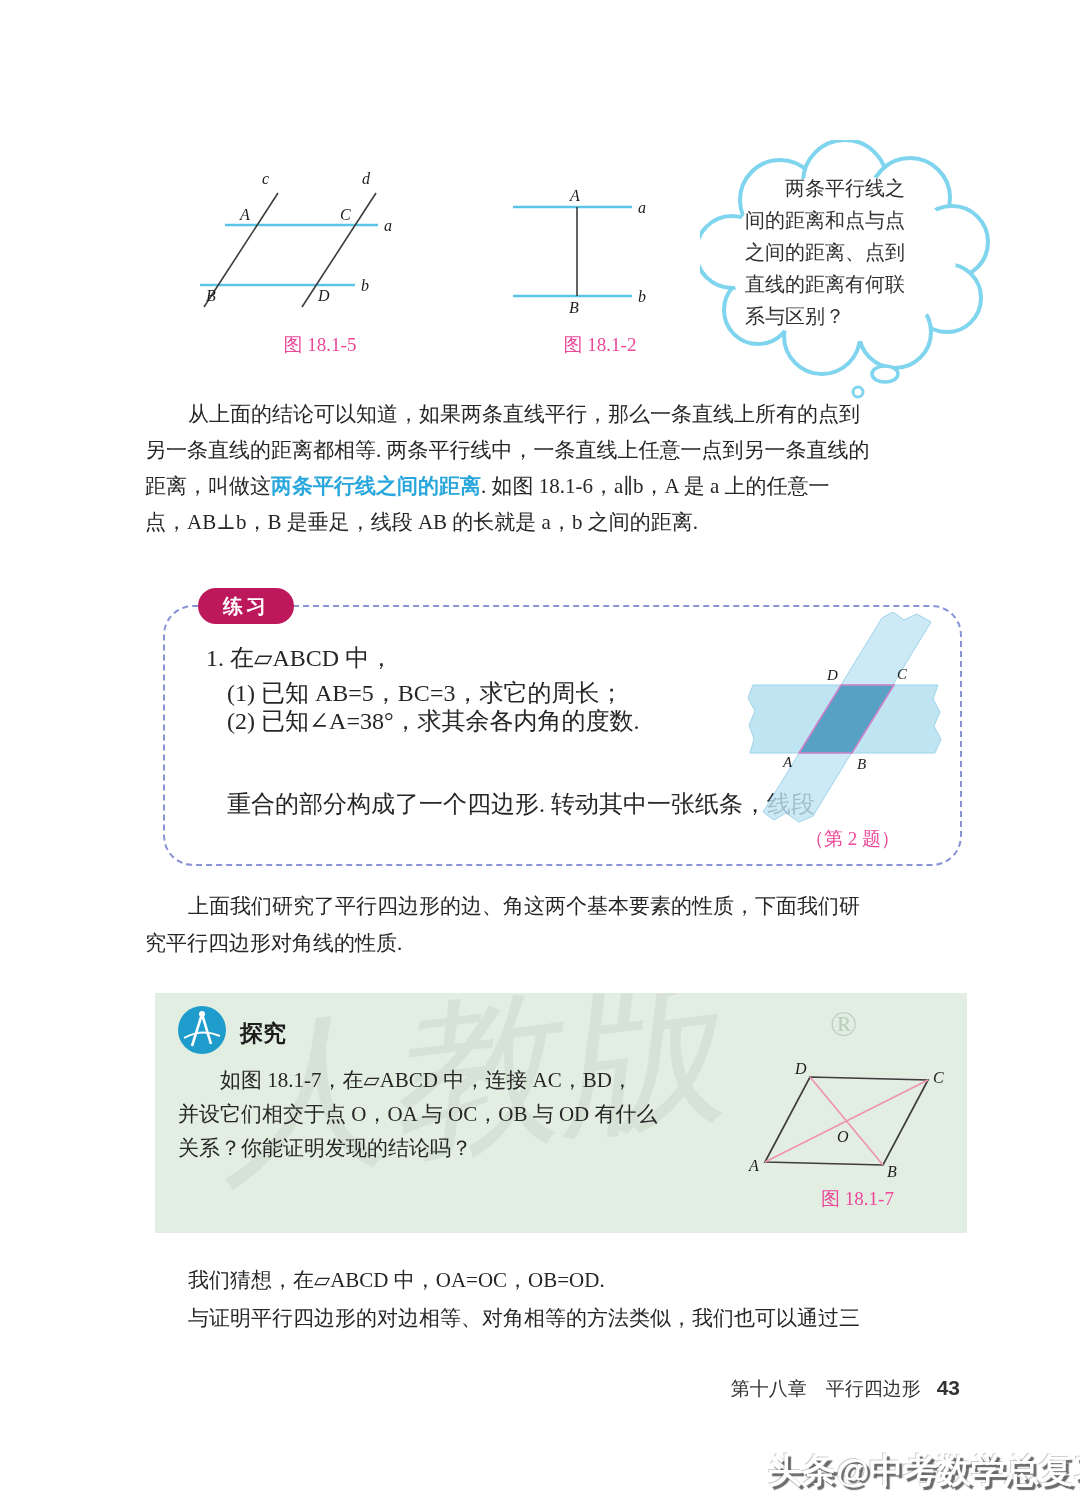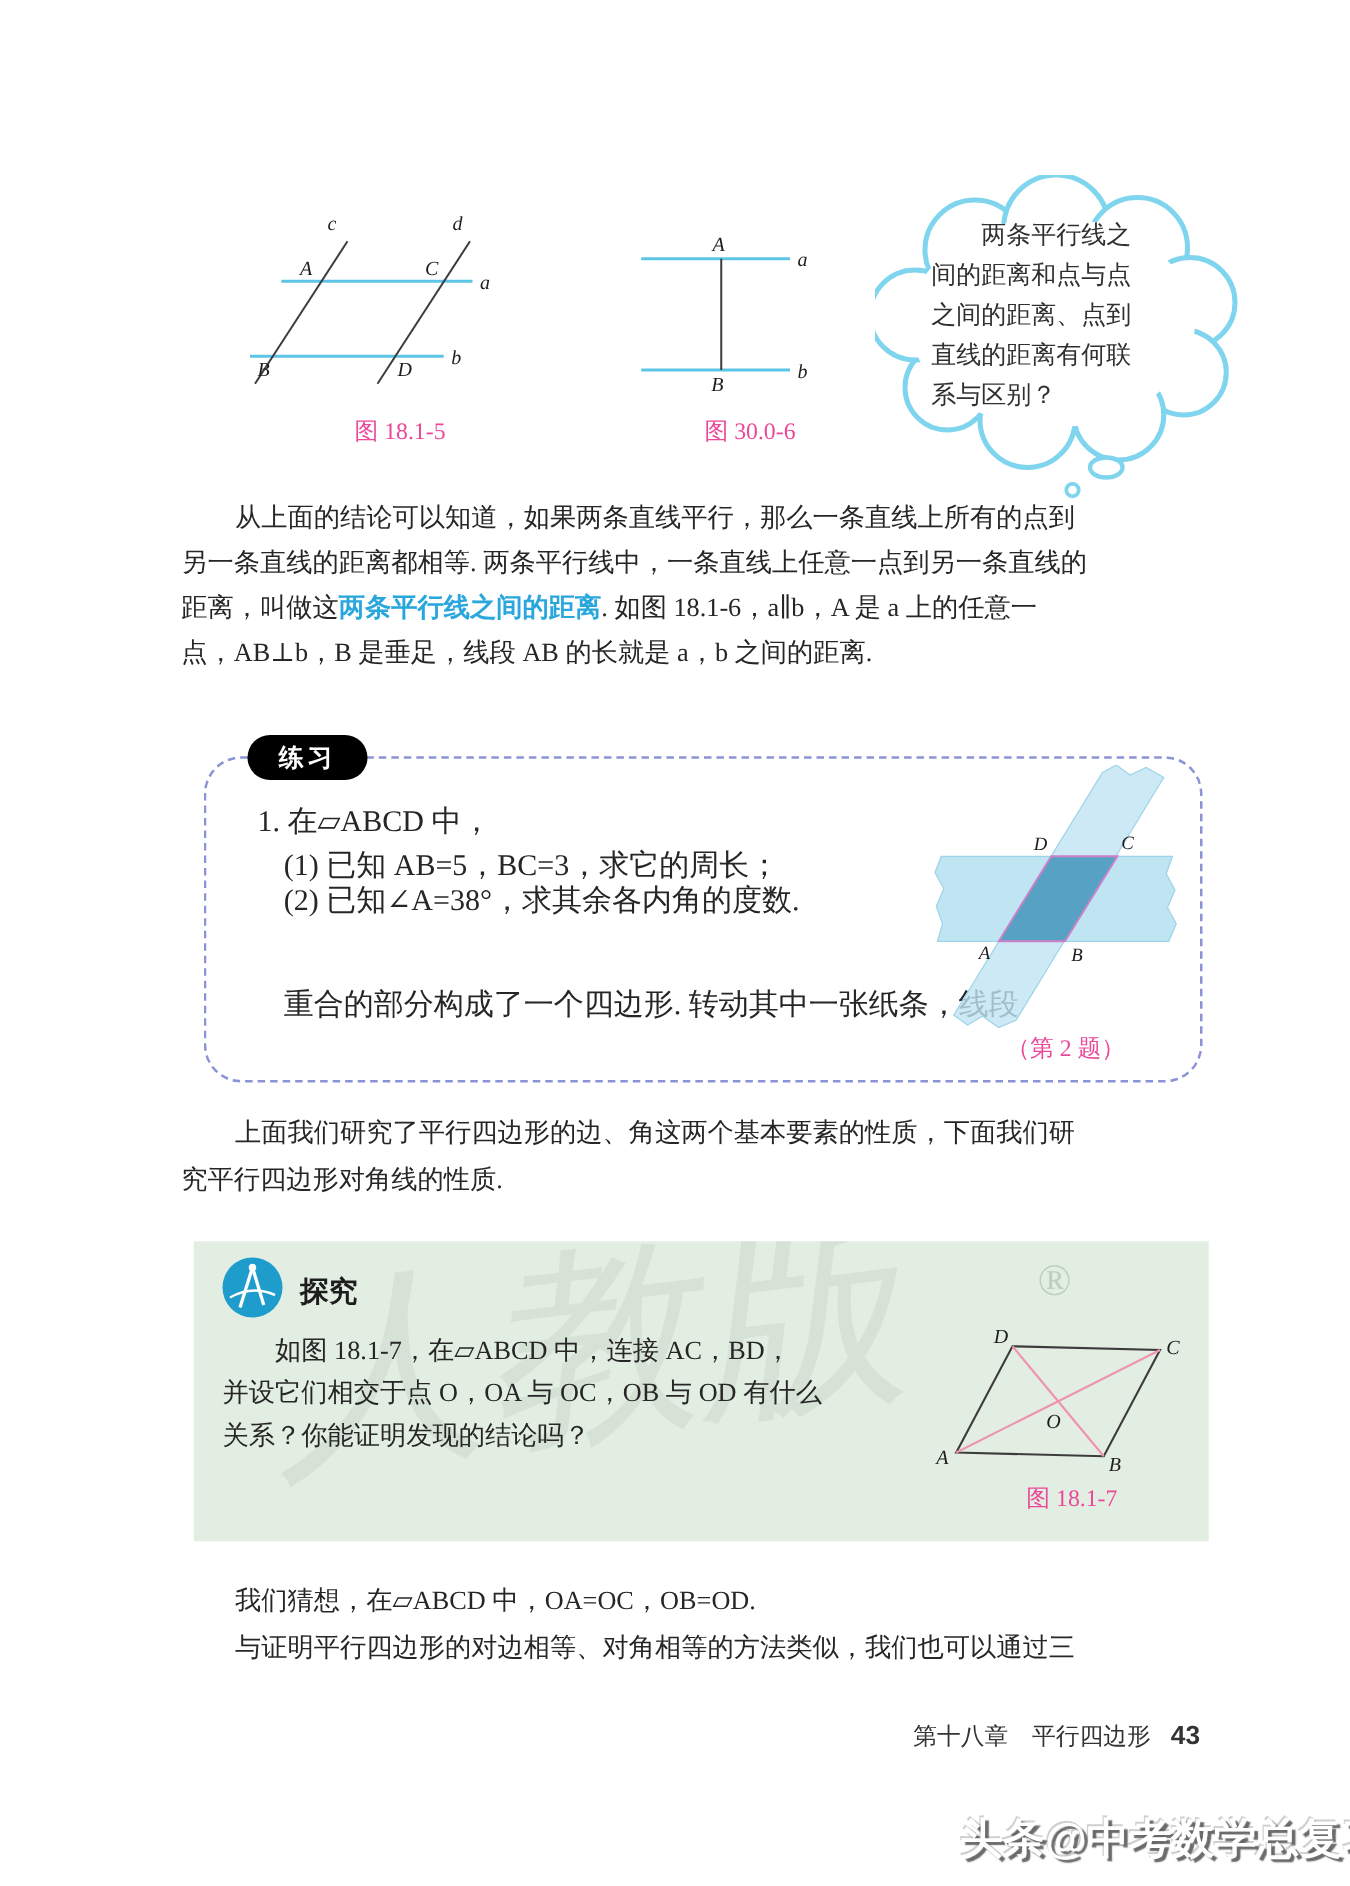--- a/index.html
+++ b/index.html
@@ -9,21 +9,21 @@
   .tline{position:absolute;white-space:nowrap;font-size:21px;line-height:1;color:#262626;}
   .ptext{font-size:24px;}
   .blue{color:#29a7dd;font-weight:bold;}
   .figcap{position:absolute;font-size:19px;color:#ec4899;text-align:center;white-space:nowrap;}
   .bubble-text{position:absolute;left:745px;top:172px;width:186px;font-size:20px;line-height:32px;color:#303030;}
   .bubble-text span{display:block;}
   .bubble-text span.ind{padding-left:40px;}
   .practice-box{position:absolute;left:163px;top:605px;width:795px;height:257px;
         border:2px dashed #8a93d6;border-radius:30px;background:transparent;}
   .pill{position:absolute;left:198px;top:588px;width:96px;height:36px;border-radius:18px;
-        background:#000000;color:#fff;font-family:"Liberation Sans","DejaVu Sans",sans-serif;
+        background:#be185d;color:#fff;font-family:"Liberation Sans","DejaVu Sans",sans-serif;
         font-weight:bold;font-size:20px;letter-spacing:3px;display:flex;align-items:center;justify-content:center;}
   .green-box{position:absolute;left:155px;top:993px;width:812px;height:240px;background:#e3eee3;overflow:hidden;}
   .brush-mark{position:absolute;left:60px;top:-30px;font-size:170px;font-style:italic;
         color:rgba(110,125,110,0.10);white-space:nowrap;transform:rotate(-7deg);
         font-family:"Liberation Serif",serif;}
   .reg-mark{position:absolute;left:675px;top:10px;font-size:36px;color:rgba(130,160,135,0.38);}
   .explore-label{position:absolute;left:240px;top:1018px;font-family:"Liberation Sans","DejaVu Sans",sans-serif;
         font-weight:bold;font-size:23px;color:#1d1d1d;}
   .footer{position:absolute;left:560px;top:1376px;width:400px;text-align:right;font-size:19px;color:#333;}
   .footer b{font-family:"Liberation Sans","DejaVu Sans",sans-serif;font-size:21px;margin-left:16px;}
@@ -56,21 +56,21 @@
 
   <svg class="abs" style="left:505px;top:185px;" width="160" height="130" viewBox="0 0 160 130">
     <line x1="8" y1="22" x2="127" y2="22" stroke="#5cc5e6" stroke-width="2.5"></line>
     <line x1="8" y1="111" x2="127" y2="111" stroke="#5cc5e6" stroke-width="2.5"></line>
     <line x1="72" y1="22" x2="72" y2="111" stroke="#3c3c3c" stroke-width="1.6"></line>
     <text x="133" y="28">a</text>
     <text x="133" y="117">b</text>
     <text x="65" y="16">A</text>
     <text x="64" y="128">B</text>
   </svg>
-  <div class="figcap" style="left:530px;top:332px;width:140px;">图 30.0-6</div>
+  <div class="figcap" style="left:530px;top:332px;width:140px;">图 18.1-2</div>
 
   <svg class="abs" style="left:700px;top:140px;" width="300" height="262" viewBox="0 0 300 262">
     <g stroke="#7fd4ee" stroke-width="4" fill="#ffffff">
       <circle cx="80" cy="60" r="40"></circle>
         <circle cx="145" cy="42" r="42"></circle>
         <circle cx="210" cy="58" r="40"></circle>
       <circle cx="252" cy="102" r="36"></circle>
         <circle cx="247" cy="158" r="34"></circle>
         <circle cx="195" cy="192" r="36"></circle>
       <circle cx="122" cy="196" r="38"></circle>

